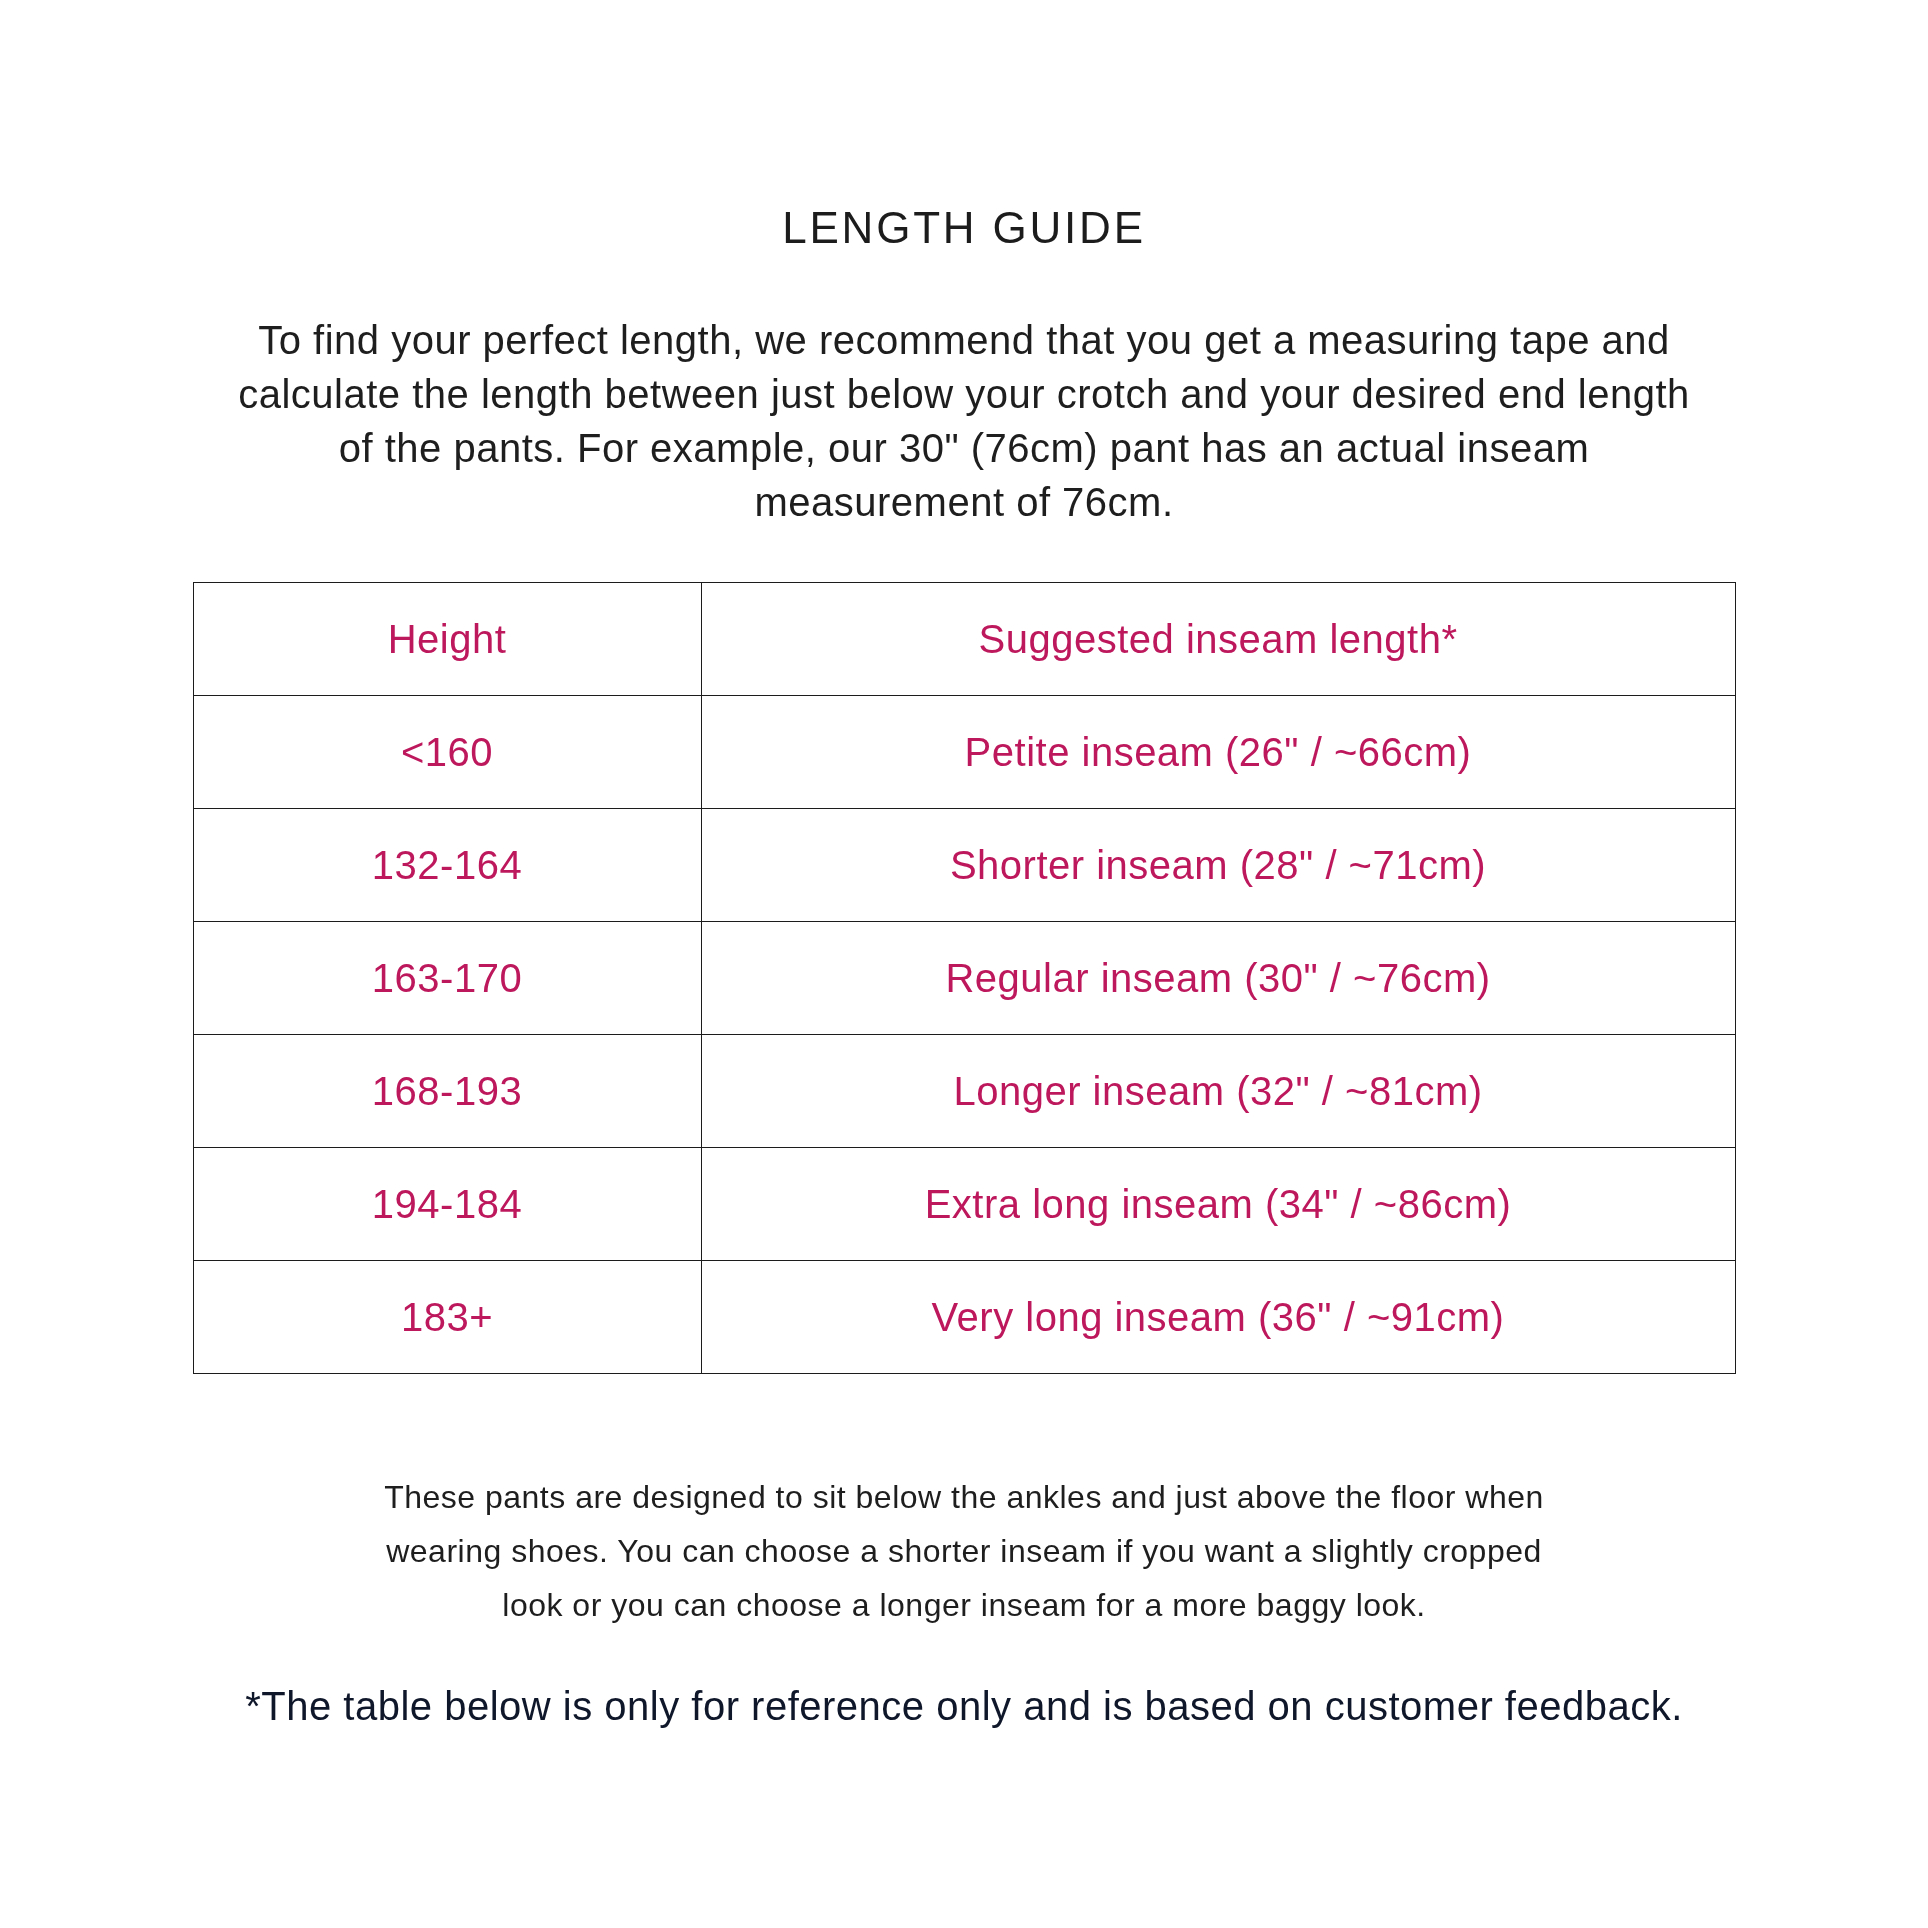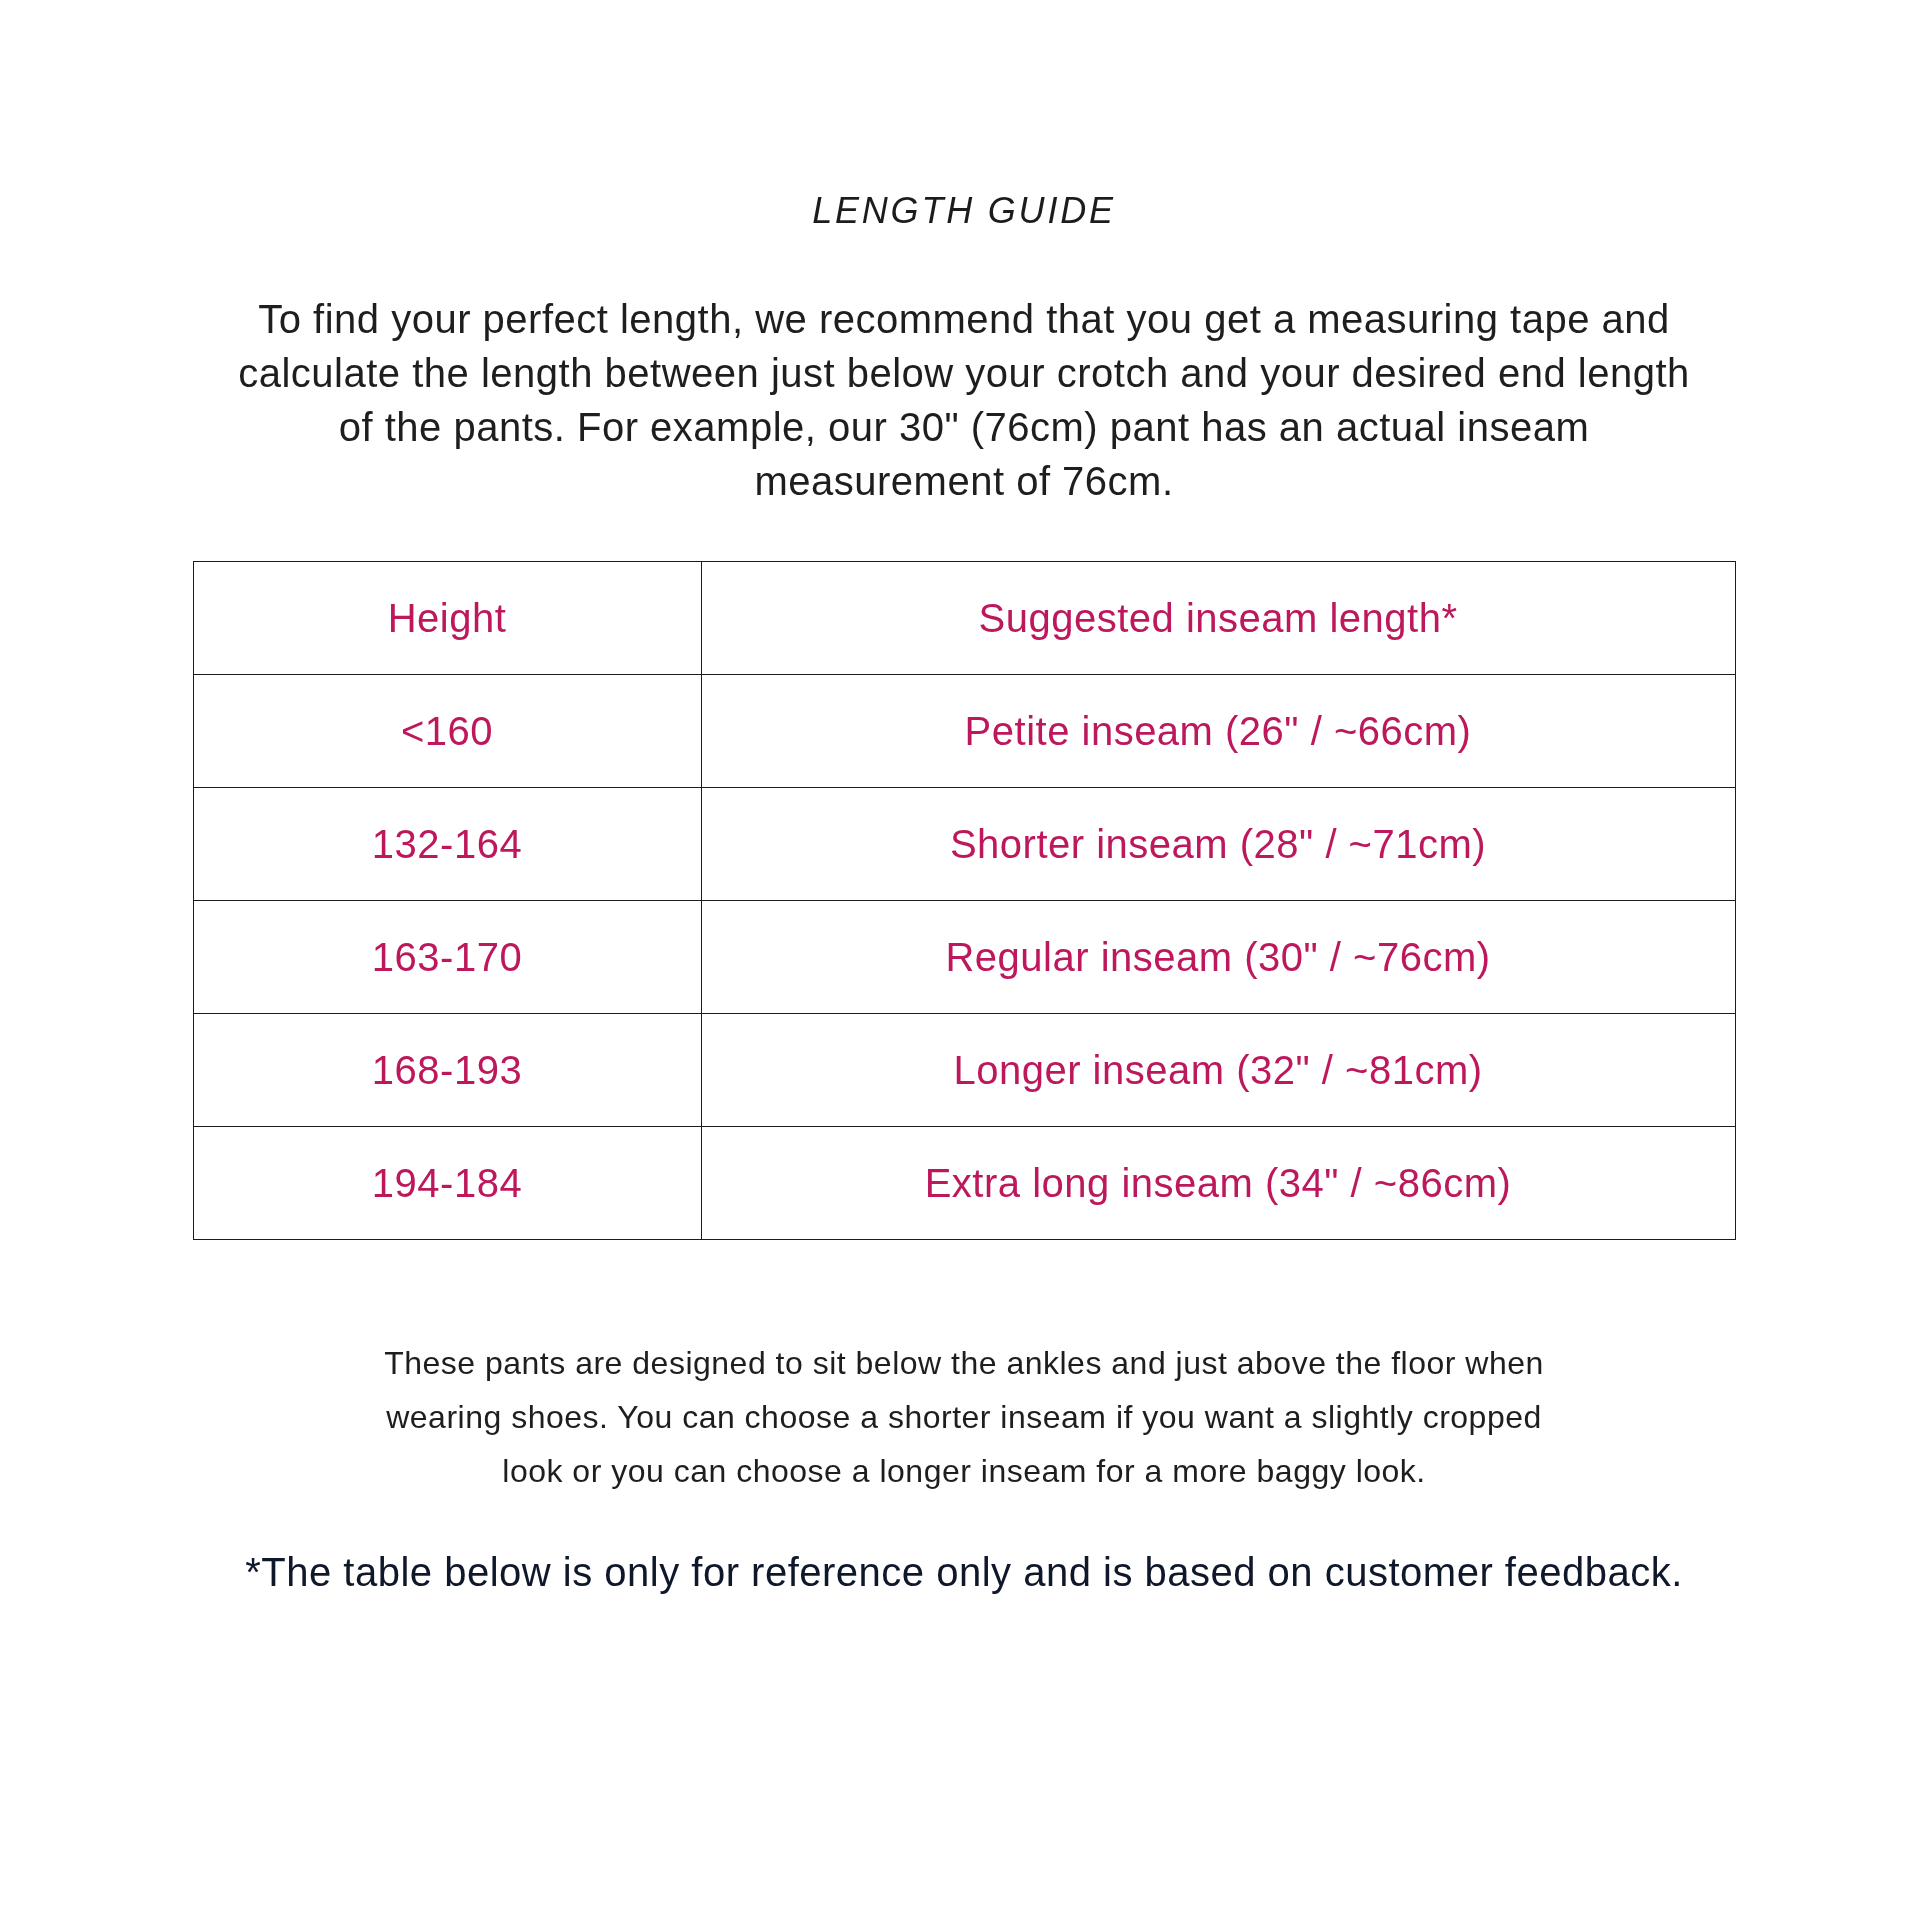--- a/index.html
+++ b/index.html
@@ -16,26 +16,25 @@
   }
   .page {
     width: 1928px;
     height: 1928px;
     box-sizing: border-box;
     padding-top: 186px;
     text-align: center;
     overflow: hidden;
   }
   .page-title {
-    margin: 4px;
-    font-size: 36px;
+    margin: 17px;
+    font-size: 44px;
     font-weight: 300;
     letter-spacing: 2.8px;
     color: #1c1c1c;
-    font-style: italic;
   }
   .intro {
     margin: 60px auto 12px;
     width: 1789px;
     font-size: 40px;
     font-weight: 300;
     letter-spacing: 0.5px;
     line-height: 54px;
     white-space: pre-line;
     color: #1e1e1e;
@@ -117,20 +116,24 @@
         <td>Regular inseam (30" / ~76cm)</td>
       </tr>
       <tr>
         <td>168-193</td>
         <td>Longer inseam (32" / ~81cm)</td>
       </tr>
       <tr>
         <td>194-184</td>
         <td>Extra long inseam (34" / ~86cm)</td>
       </tr>
+      <tr>
+        <td>183+</td>
+        <td>Very long inseam (36" / ~91cm)</td>
+      </tr>
     </tbody>
   </table>
 
   <p class="fit-note">These pants are designed to sit below the ankles and just above the floor when
 wearing shoes. You can choose a shorter inseam if you want a slightly cropped
 look or you can choose a longer inseam for a more baggy look.</p>
 
   <p class="disclaimer">*The table below is only for reference only and is based on customer feedback.</p>
 
 </div>

